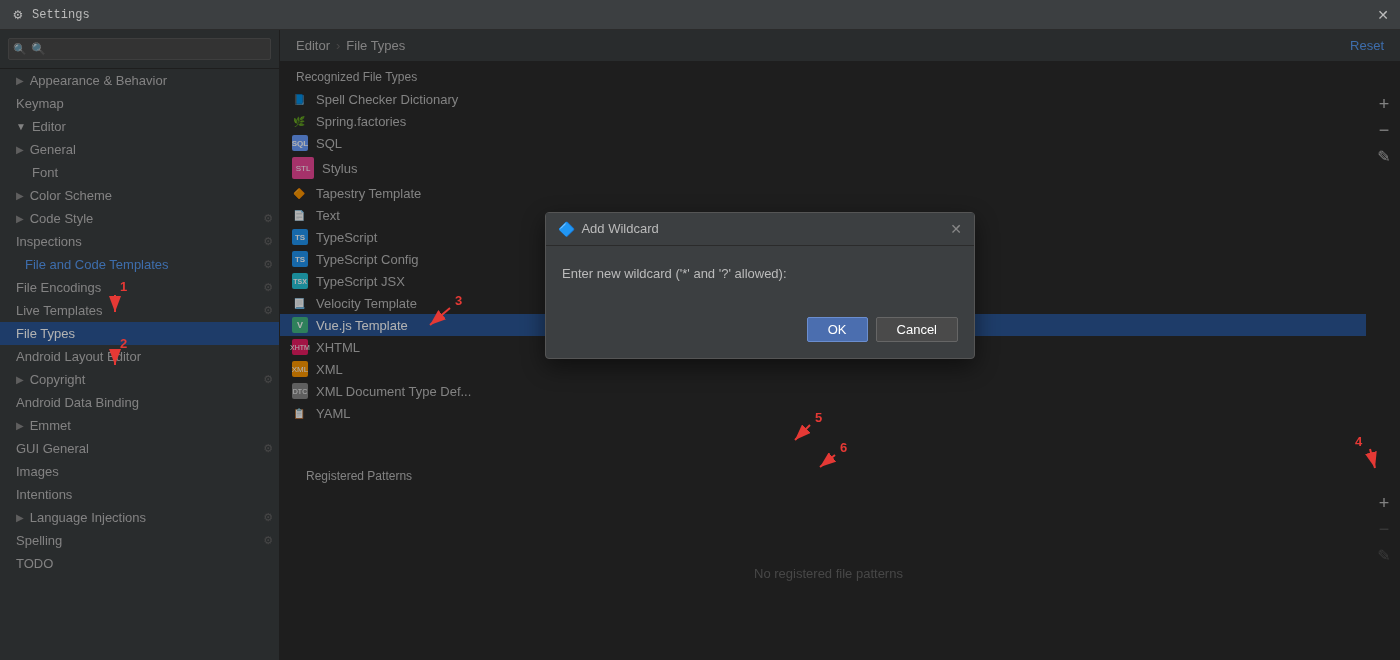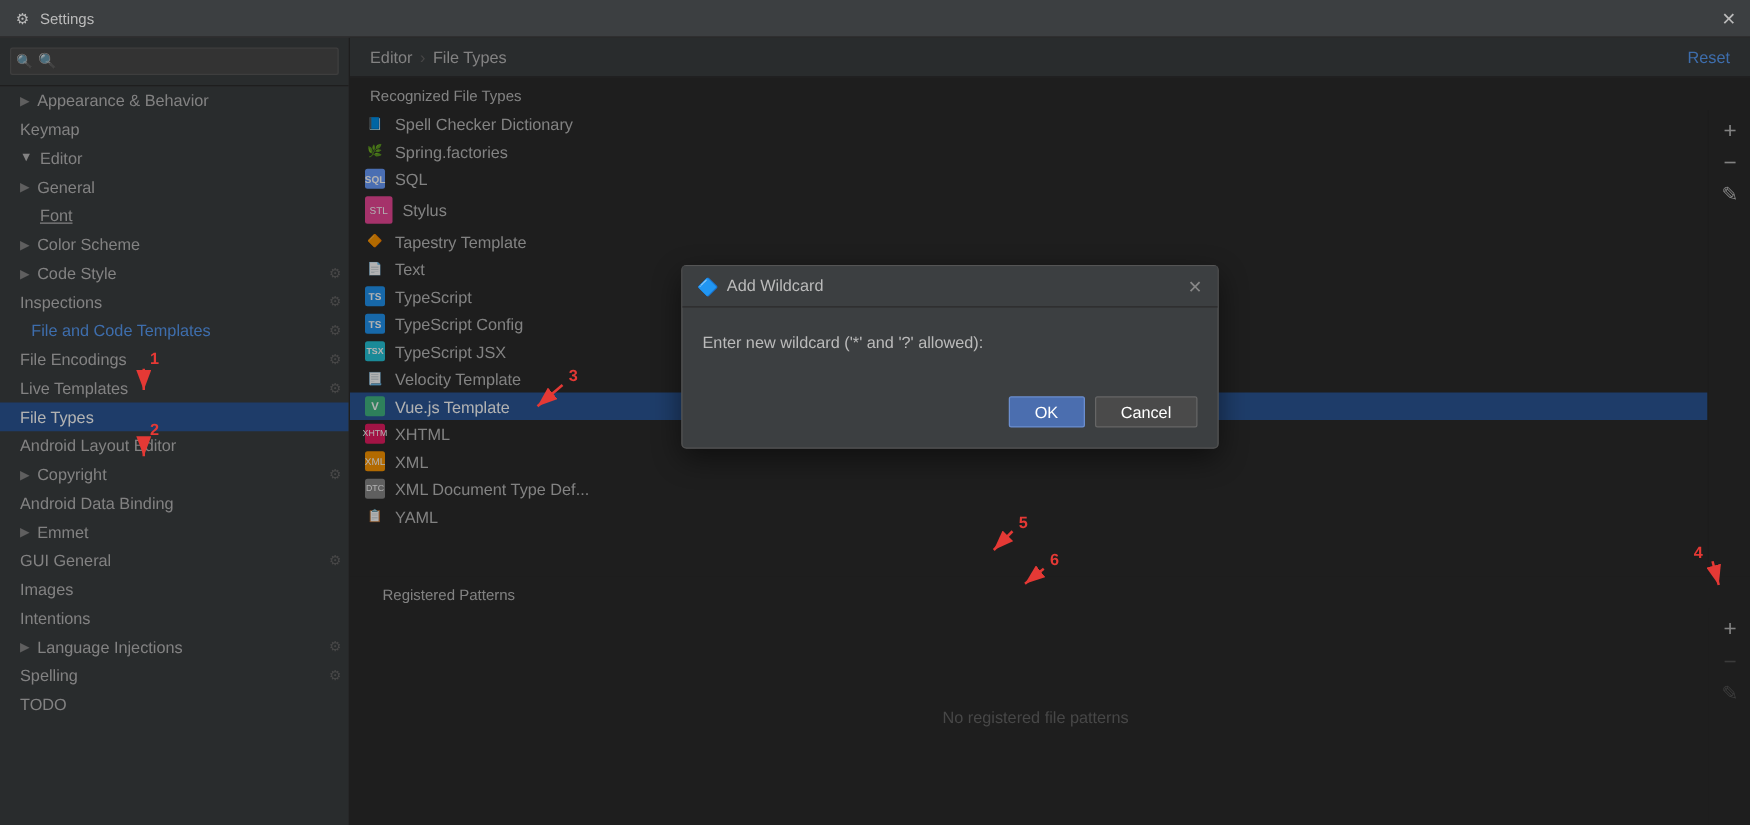--- a/index.html
+++ b/index.html
@@ -30,20 +30,21 @@
       height: 16px;
       margin-right: 6px;
       display: flex;
       align-items: center;
       justify-content: center;
       font-size: 12px;
     }
     .title-bar-text {
       color: #bbbbbb;
       font-size: 12px;
+      font-family: Liberation Mono, monospace;
     }
     .title-bar-controls {
       margin-left: auto;
       display: flex;
       gap: 8px;
     }
     .title-bar-btn {
       width: 14px;
       height: 14px;
       display: flex;
@@ -115,21 +116,21 @@
     }
     .sidebar-item.selected { background: #2b5797; color: #fff; }
     .sidebar-item.active-blue { color: #589df6; padding-left: 25px; }
     .sidebar-item .arrow {
       font-size: 10px;
       margin-right: 2px;
       color: #888;
     }
     .sidebar-item .arrow.expanded { color: #bbbbbb; }
     .indent-wrap { padding-left: 16px; }
-    .indent-wrap2 { padding-left: 32px; text-decoration: underline; }
+    .indent-wrap2 { padding-left: 32px; }
 
     
     .right-panel {
       flex: 1;
       display: flex;
       flex-direction: column;
       background: #2b2b2b;
       overflow: hidden;
     }
 

